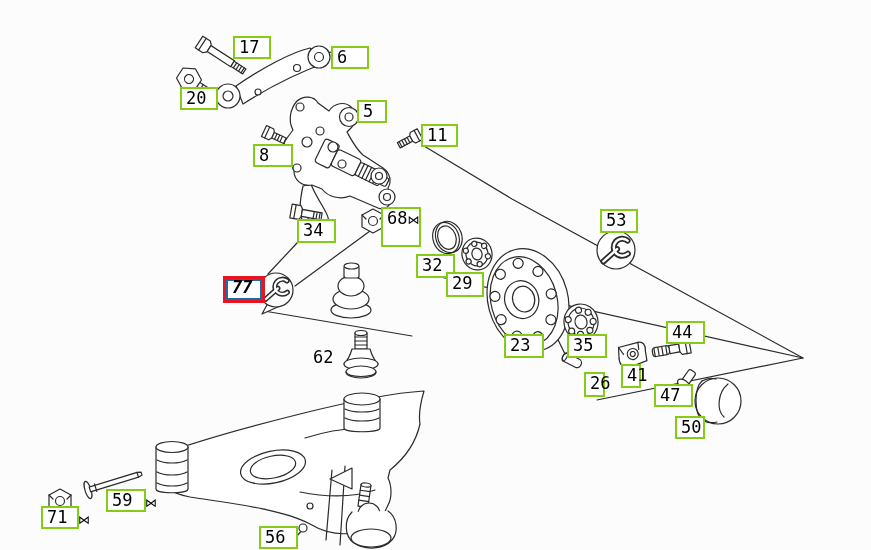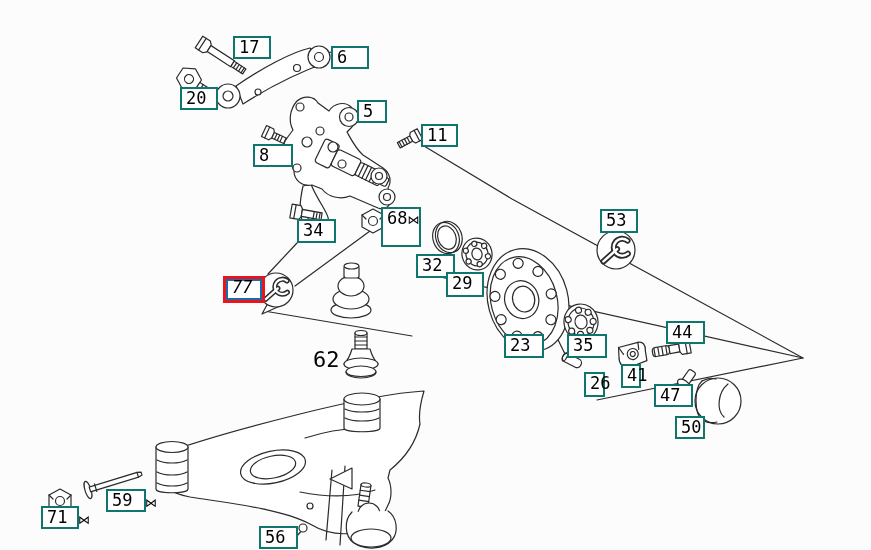--- a/index.html
+++ b/index.html
@@ -1,23 +1,23 @@
 <!DOCTYPE html>
 <html><head>
 <meta charset="utf-8">
 <style>
   html,body{margin:0;padding:0;background:#fcfcfc;}
   .stage{position:relative;width:871px;height:550px;background:#fcfcfc;overflow:hidden;
          font-family:"DejaVu Sans Mono","Liberation Mono",monospace;}
   .stage svg{position:absolute;left:0;top:0;}
-  .callout{position:absolute;box-sizing:border-box;border:2px solid #0f766e;background:#ffffff;
+  .callout{position:absolute;box-sizing:border-box;border:2px solid #84cc16;background:#ffffff;
            color:#000;font-size:17px;line-height:19px;padding:0 0 0 4px;z-index:3;cursor:pointer;}
   .callout.selected{border:3px solid #e8141e;box-shadow:inset 0 0 0 2px #1b6ca8;
-                    font-style:italic;font-weight:normal;padding-left:6px;line-height:17px;}
-  .plainlabel{position:absolute;color:#000;font-size:22px;z-index:3;}
+                    font-style:italic;font-weight:bold;padding-left:6px;line-height:17px;}
+  .plainlabel{position:absolute;color:#000;font-size:17px;z-index:3;}
   .marker{font-size:12px;letter-spacing:-1px;}
   .marker.outside{position:absolute;left:100%;top:3px;margin-left:1px;}
 </style>
 </head>
 <body>
 
 <div class="stage">
 
 <svg width="871" height="550" viewBox="0 0 871 550">
 <g stroke="#2b2b2b" stroke-width="1.2" fill="none" stroke-linecap="round" stroke-linejoin="round">

